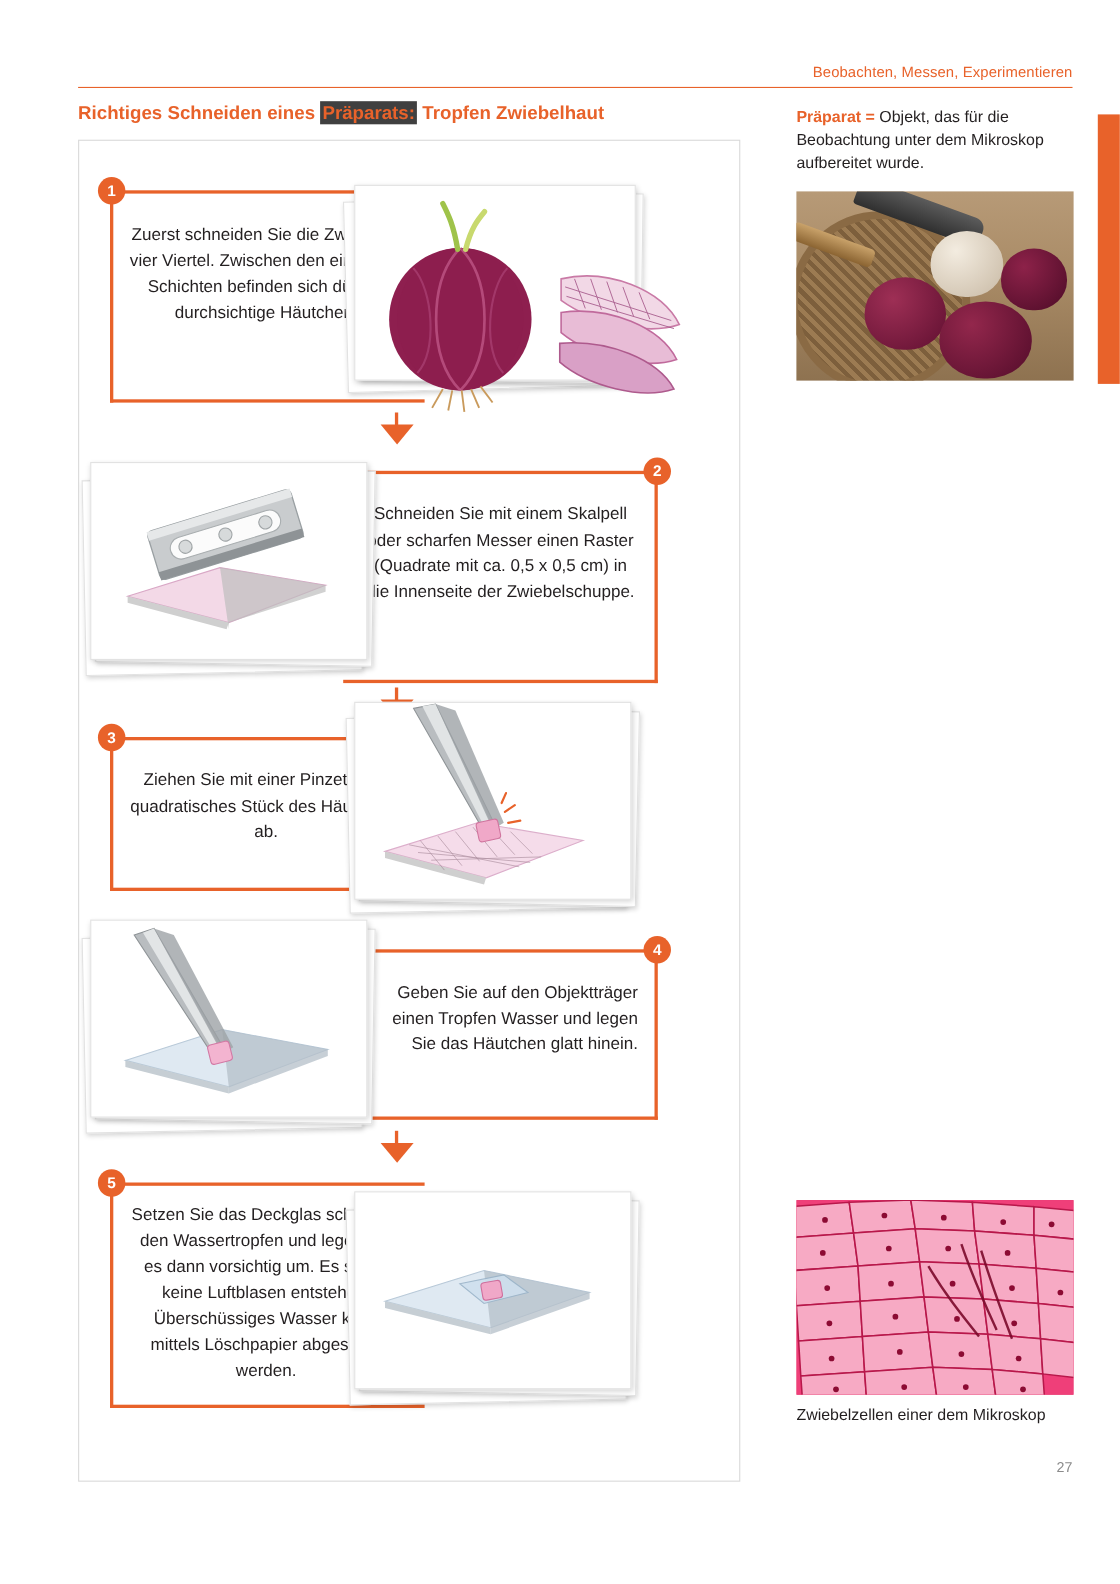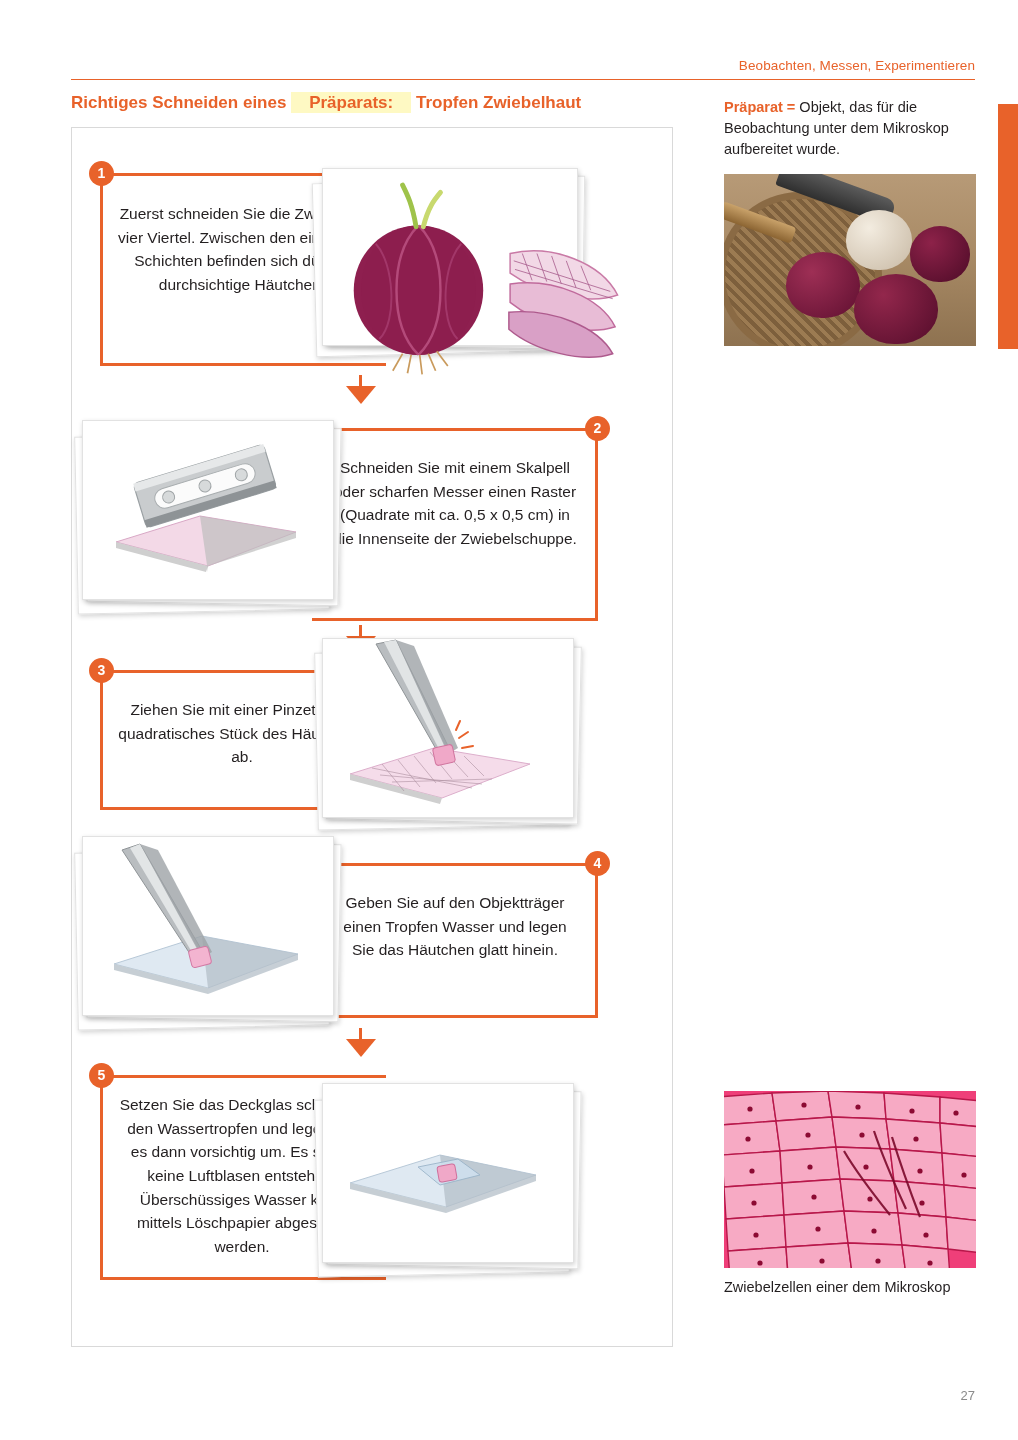--- a/index.html
+++ b/index.html
@@ -52,22 +52,22 @@
     width: 604px;
   }
   .section-title {
     font-size: 17px;
     font-weight: bold;
     color: #e8622a;
     margin: 0 0 14px 0;
     line-height: 1.2;
   }
   .section-title .hl {
-    background: #fef9c3;
-    padding: 1px 18px;
+    background: #404040;
+    padding: 1px 2px;
   }
 
   .flow-box {
     position: relative;
     border: 1px solid #d9d9d9;
     width: 602px;
     height: 1220px;
     box-sizing: border-box;
   }
 
@@ -211,21 +211,21 @@
     width: 252px;
     height: 177px;
     background: #e8356d;
     position: relative;
     overflow: hidden;
   }
 
   .page-number {
     position: absolute;
     right: 43px;
-    top: 1388px;
+    top: 1326px;
     font-size: 13px;
     color: #8b8b8b;
   }
 </style>
 </head>
 <body>
 
 <div class="page-header">Beobachten, Messen, Experimentieren</div>
 <div class="header-rule"></div>
 <div class="edge-tab"></div>
@@ -356,21 +356,21 @@
         </svg>
       </div>
     </div>
 
     <div class="arrow-stem" style="left:287px; top:672px; height:14px;"></div>
     <div class="arrow" style="left:274px; top:683px;"></div>
 
     <div class="step" style="top:710px;height:200px;left:0;">
       <div class="step-frame right-open" style="left:240px; top:25px; width:286px; height:155px;"></div>
       <div class="badge" style="left:513px; top:13px;">4</div>
-      <div class="step-text" style="left:258px; top:53px; width:250px;">Geben Sie auf den Objektträger einen Tropfen Wasser und legen Sie das Häutchen glatt hinein.</div>
+      <div class="step-text" style="left:258px; top:53px; width:250px;text-align:right;">Geben Sie auf den Objektträger einen Tropfen Wasser und legen Sie das Häutchen glatt hinein.</div>
 
       <div class="cards" style="left:-10px; top:-12px; width:300px; height:215px;">
         <div class="card" style="left:14px; top:24px; width:250px; height:176px; transform:rotate(-1.2deg);"></div>
         <div class="card" style="left:26px; top:16px; width:250px; height:176px; transform:rotate(1deg);"></div>
         <div class="card" style="left:20px; top:10px; width:250px; height:178px;"></div>
         <svg width="250" height="178" style="position:absolute;left:20px;top:10px;" viewBox="0 0 250 178">
           <path d="M32 128 L 120 100 L 216 118 L 126 152 Z" fill="#dfe9f2" stroke="#b8c9d8" stroke-width="1"></path>
           <path d="M32 128 L 126 152 L 126 158 L 32 134 Z" fill="#c6ced4"></path>
           <path d="M120 100 L 216 118 L 216 124 L 126 158 L 126 152 Z" fill="#b4bfc8" opacity="0.75"></path>
           <g>

